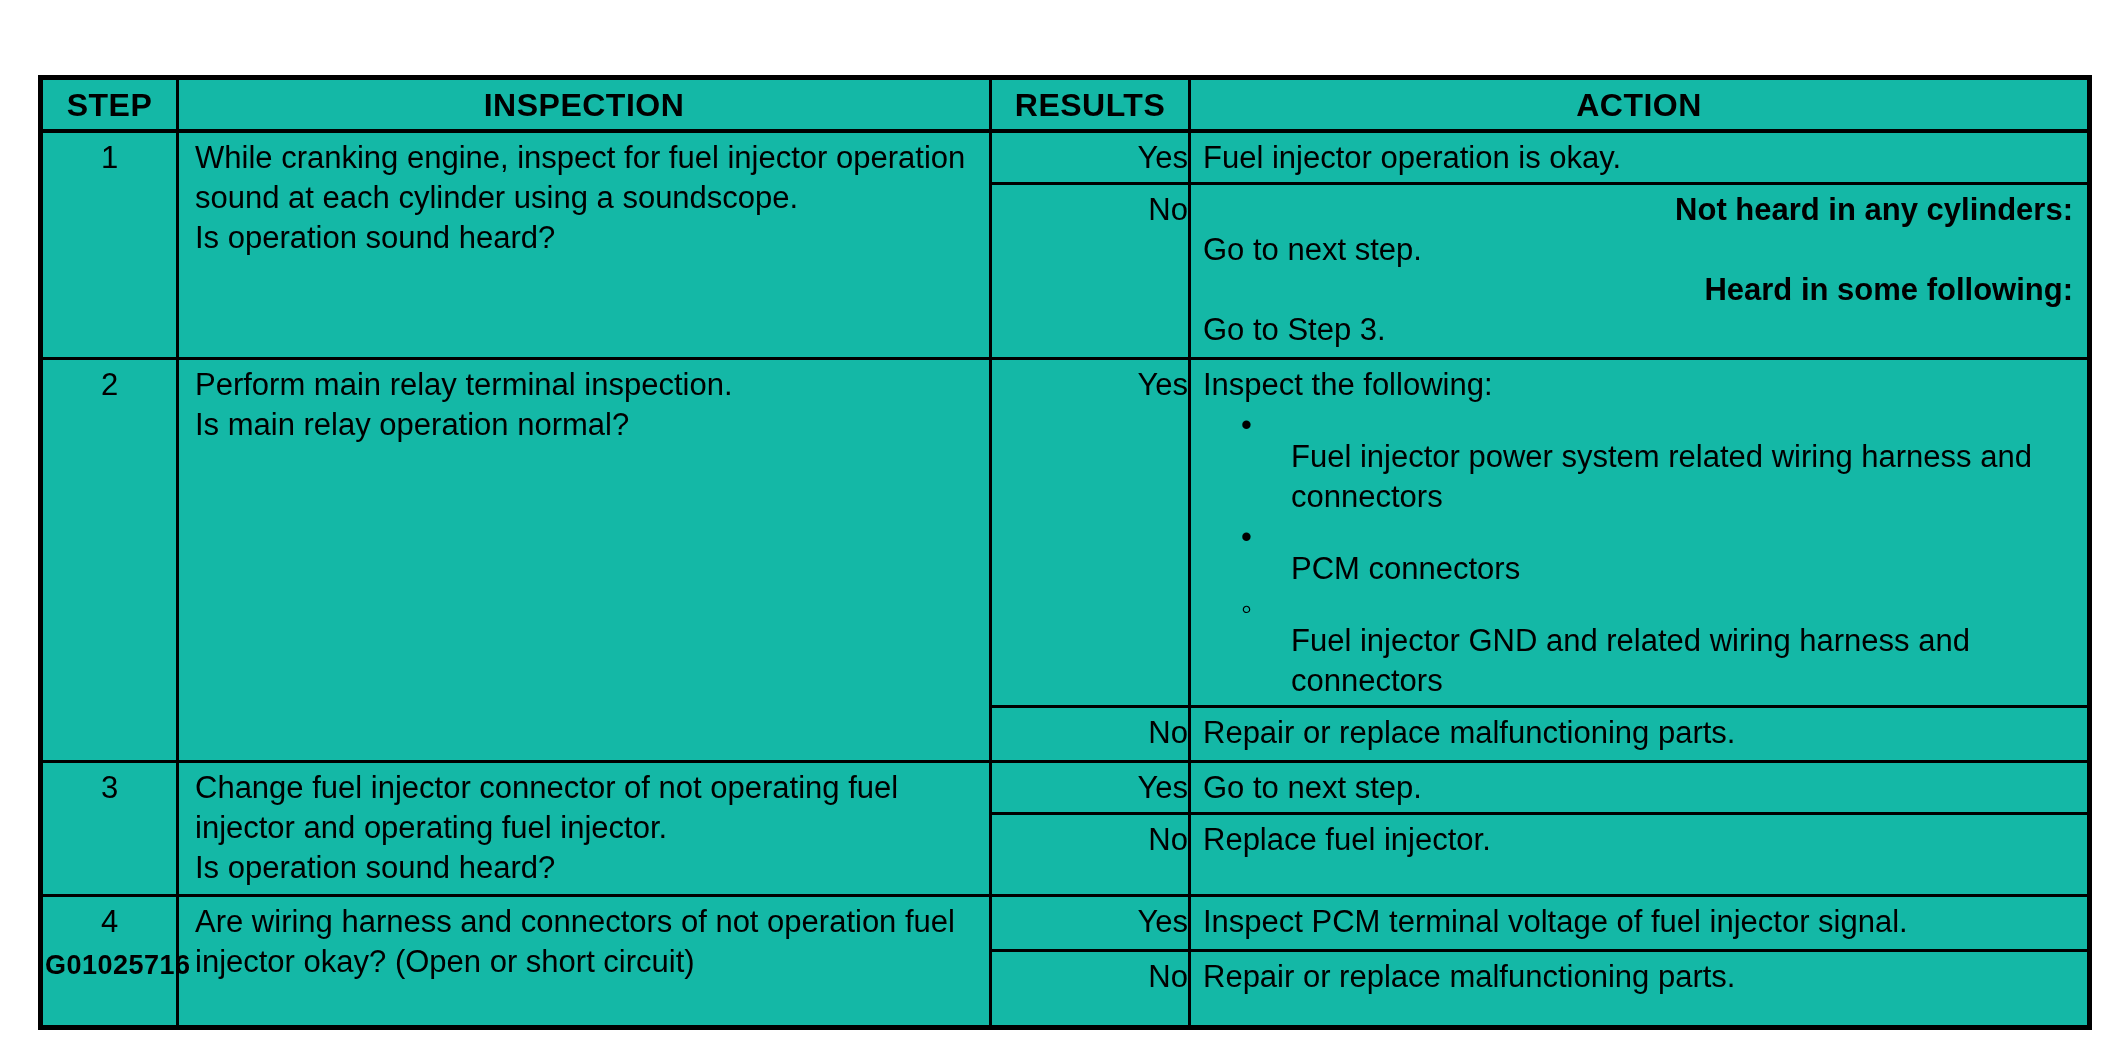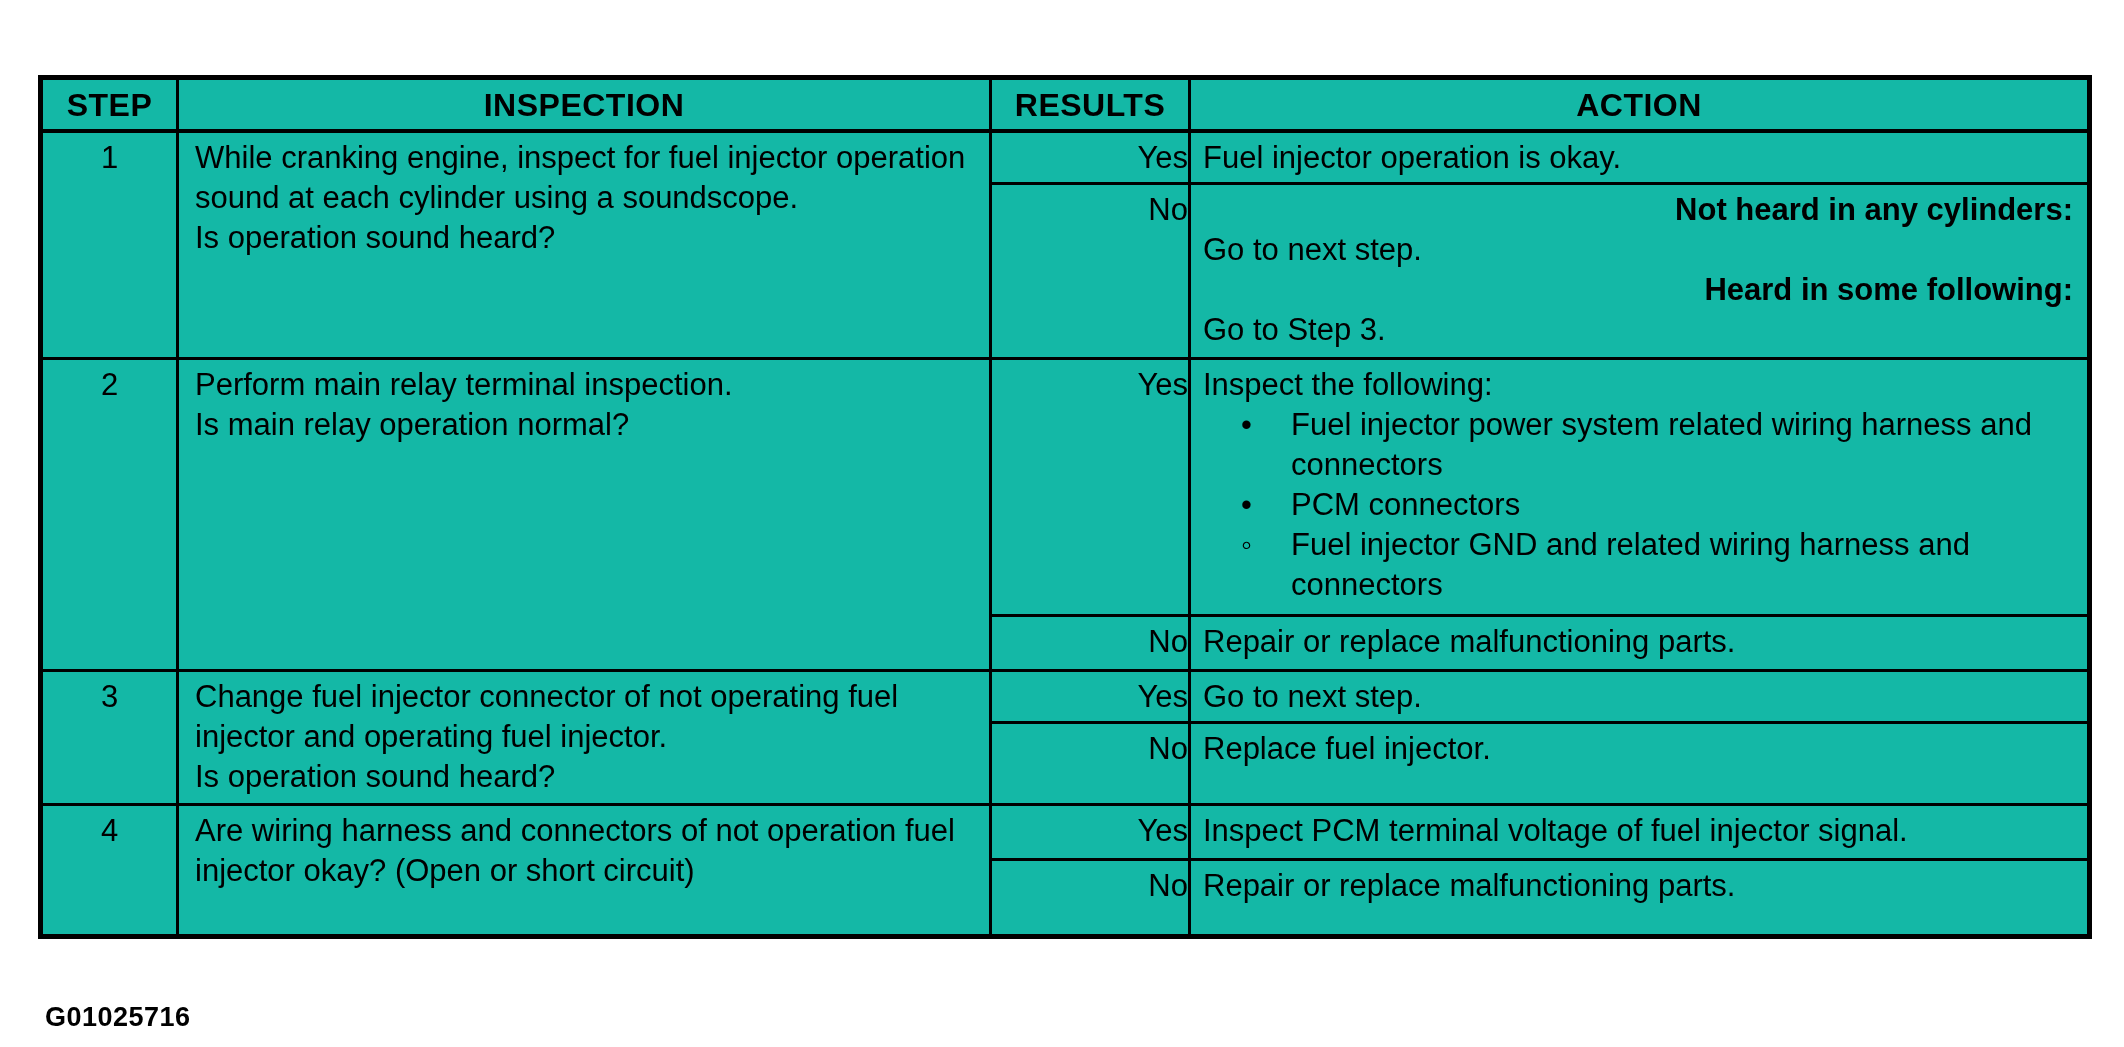--- a/index.html
+++ b/index.html
@@ -69,36 +69,37 @@
   .bullet-item {
     display: flex;
     margin-left: 38px;
   }
   .bullet-char {
     flex: none;
     width: 50px;
   }
   .bullet-text {
     flex: 1;
+    margin-top: 32px;
   }
   
   tr.r-hdr  { height: 52px; }
   tr.r-s1y  { height: 51px; }
   tr.r-s1n  { height: 175px; }
   tr.r-s2y  { height: 257px; }
   tr.r-s2n  { height: 55px; }
   tr.r-s3y  { height: 48px; }
   tr.r-s3n  { height: 82px; }
   tr.r-s4y  { height: 55px; }
   tr.r-s4n  { height: 77px; }
 
   .figure-id {
     position: absolute;
     left: 45px;
-    top: 1002px;
+    top: 950px;
     font-size: 27px;
     font-weight: 600;
     letter-spacing: 0.5px;
   }
 </style>
 </head>
 <body>
 
 <table class="doc-table">
   <colgroup>

